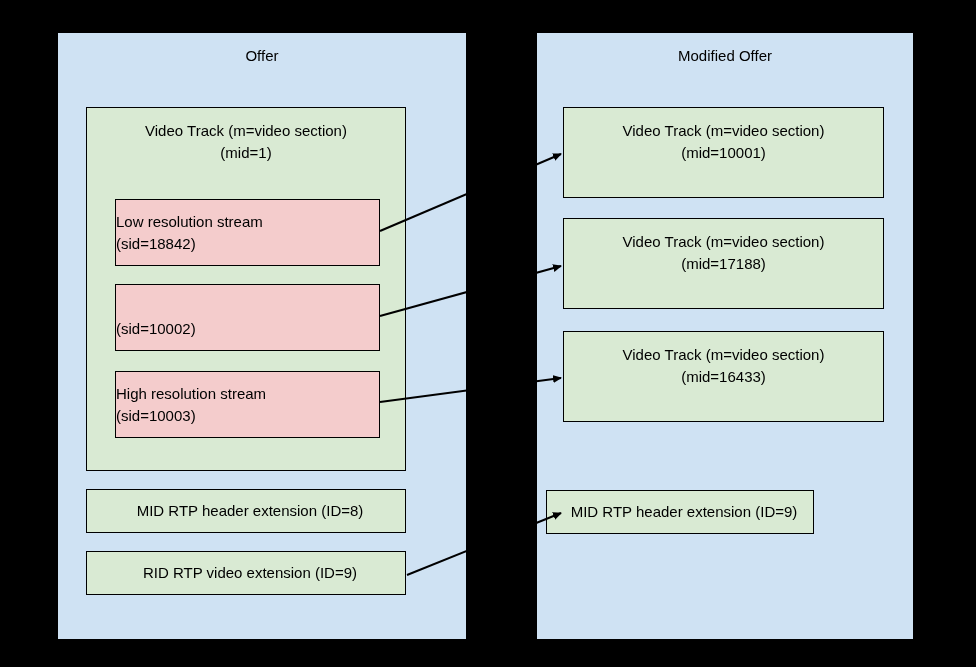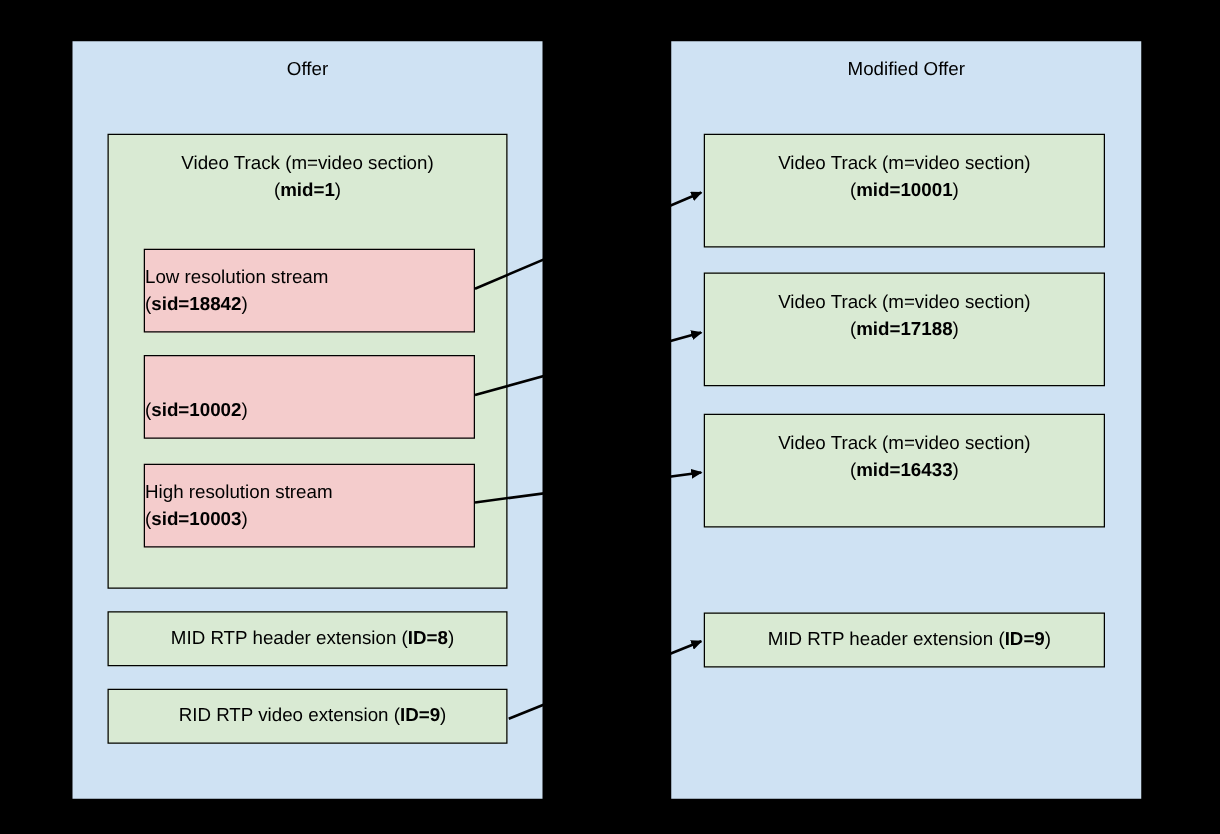--- a/index.html
+++ b/index.html
@@ -12,21 +12,21 @@
     color: #000;
     overflow: hidden;
   }
   .panel {
     position: absolute;
     top: 33px;
     width: 376px;
     height: 606px;
     background: #cfe2f3;
   }
-  .panel.left  { left: 58px; }
+  .panel.left  { left: 58px; padding-left: 32px; }
   .panel.right { left: 537px; }
   .panel-title {
     position: absolute;
     top: 12px;
     left: 0;
     width: 100%;
     text-align: center;
     font-size: 15px;
     line-height: 22px;
   }
@@ -72,22 +72,22 @@
     border: 1px solid #000;
     box-sizing: border-box;
     font-size: 15px;
     line-height: 42px;
     padding-left: 8px;
     text-align: center;
     white-space: nowrap;
   }
   .ext.mid-left { top: 456px; }
   .ext.rid-left { top: 518px; }
-  .ext.mid-right { top: 457px; left: 26px; width: 321px; }
-  b { font-weight: 700; }
+  .ext.mid-right { top: 457px; left: 9px; width: 268px; }
+  b { font-weight: 400; }
   #arrow-layer {
     position: absolute;
     left: 0; top: 0;
     width: 976px; height: 667px;
     pointer-events: none;
   }
 </style>
 </head>
 <body>
 

